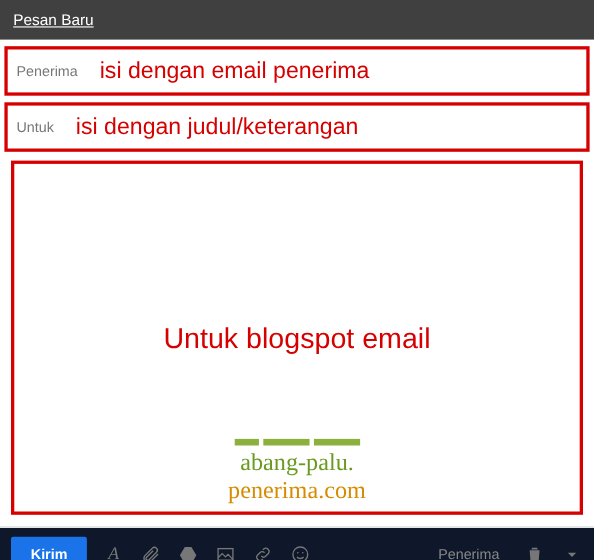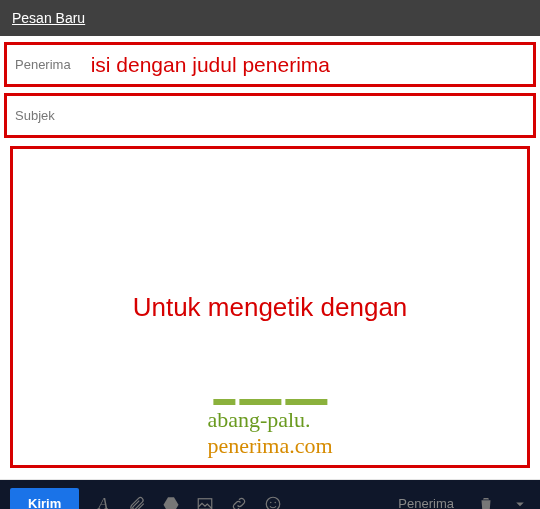--- a/index.html
+++ b/index.html
@@ -54,21 +54,21 @@
       color: #d60000;
       font-size: 26px;
       font-family: "Segoe UI", Arial, sans-serif;
     }
     
     .watermark {
       position: absolute;
       bottom: 6px;
       left: 50%;
       transform: translateX(-50%);
-      text-align: left;
+      text-align: center;
       pointer-events: none;
     }
     .wm-bars { display: flex; gap: 4px; justify-content: center; margin-bottom: 2px;}
     .wm-bar { width: 42px; height: 6px; background: #8bb13c; display: inline-block;}
     .wm-bar.small{width:22px;}
     .wm-line1 { font-family: "Comic Sans MS", cursive; font-size: 22px; color: #6a9a1f; letter-spacing: 0px;}
     .wm-line2 { font-family: "Comic Sans MS", cursive; font-size: 22px; color: #d68b00; }
     
     .toolbar {
       height: 48px;
@@ -123,29 +123,30 @@
     <span>
       <svg viewBox="0 0 14 14">
           <path d="M2 2 L12 12 M12 2 L2 12" stroke="#ccc" stroke-width="2"></path>
         </svg>
     </span>
   </div>
 </div>
 
 <div class="field-row">
   <span class="field-label">Penerima</span>
-  <span class="annotation-text">isi dengan judul penerima</span>
+  <span class="annotation-text">isi dengan email penerima</span>
 </div>
 
 <div class="field-row">
-  <span class="field-label">Subjek</span>
+  <span class="field-label">Untuk</span>
+  <span class="annotation-text">isi dengan judul/keterangan</span>
 </div>
 
 <div class="body-area">
-  <span class="body-annotation">Untuk mengetik dengan</span>
+  <span class="body-annotation">Untuk blogspot email</span>
   <div class="watermark">
     <div class="wm-bars">
       <span class="wm-bar small"></span>
         <span class="wm-bar"></span>
         <span class="wm-bar"></span>
     </div>
     <div class="wm-line1">abang-palu.</div>
     <div class="wm-line2">penerima.com</div>
   </div>
 </div>

